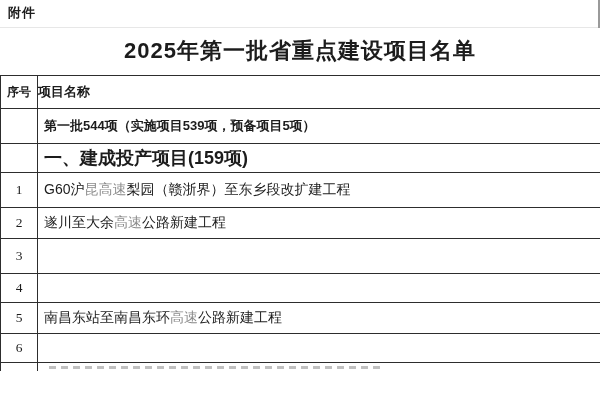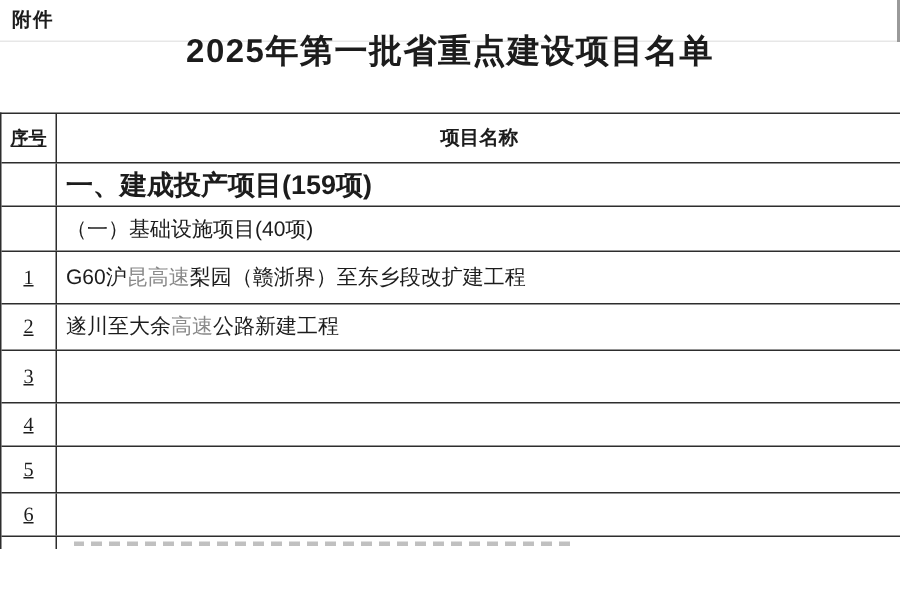--- a/index.html
+++ b/index.html
@@ -18,52 +18,51 @@
   }
   .top-divider {
     position: absolute; left: 0; top: 27px; width: 600px; height: 1px;
     background: #e7e7e7;
   }
   .right-edge-line {
     position: absolute; right: 0px; top: 0; width: 2px; height: 28px;
     background: #9a9a9a;
   }
   .doc-title {
-    position: absolute; left: 0; top: 19px; width: 600px;
+    position: absolute; left: 0; top: 36px; width: 600px;
     text-align: center;
     font-size: 22px; font-weight: bold; letter-spacing: 1px;
   }
 
   .project-table {
     position: absolute; left: 0; top: 75px; width: 600px;
     border-top: 1.5px solid #2d2d2d;
     border-left: 1px solid #2d2d2d;
   }
   .trow {
     display: flex; align-items: center;
     border-bottom: 1.5px solid #2d2d2d;
     width: 600px;
   }
   .cell-seq {
     width: 37px; flex: 0 0 37px; align-self: stretch;
     border-right: 1px solid #2d2d2d;
     display: flex; align-items: center; justify-content: center;
     font-family: "Liberation Serif", serif;
     font-size: 13.5px;
-    text-decoration: underline;
   }
   .cell-name {
     flex: 1; padding-left: 6px;
     font-size: 14px;
     white-space: nowrap; overflow: hidden;
   }
 
   .header-row { height: 33px; }
   .header-row .cell-seq { font-family: "Liberation Sans", sans-serif; font-size: 12px; font-weight: bold; }
-  .header-row .cell-name { text-align: center; font-size: 13px; font-weight: bold; padding-left: 0; }
+  .header-row .cell-name { font-size: 13px; font-weight: bold; padding-left: 0; }
 
   .trow.summary   { height: 35px; }
   .trow.summary .cell-name { font-weight: bold; font-size: 13px; }
   .trow.section   { height: 29px; }
   .trow.section .cell-name { font-weight: bold; font-size: 18px; }
   .trow.subsection{ height: 30px; }
   .trow.subsection .cell-name { font-size: 14px; }
   .trow.item-1 { height: 35px; }
   .trow.item-2 { height: 31px; }
   .trow.item-3 { height: 35px; }
@@ -95,44 +94,45 @@
   <div class="right-edge-line"></div>
 
   <div class="doc-title">2025年第一批省重点建设项目名单</div>
 
   <div class="project-table">
     <div class="trow header-row">
       <div class="cell-seq">序号</div>
       <div class="cell-name">项目名称</div>
     </div>
     <div id="table-body">
+        <div class="trow summary">
+          <div class="cell-seq"></div>
+          <div class="cell-name">第一批544项（实施项目539项，预备项目5项）</div>
+        </div>
         <div class="trow section">
           <div class="cell-seq"></div>
           <div class="cell-name">一、建成投产项目(159项)</div>
-        </div>
-        <div class="trow subsection">
-          <div class="cell-seq"></div>
-          <div class="cell-name">（一）基础设施项目(40项)</div>
         </div>
         <div class="trow item item-1">
           <div class="cell-seq">1</div>
           <div class="cell-name">G60沪<span class="kw">昆</span><span class="kw">高速</span>梨园（赣浙界）至东乡段改扩建工程</div>
         </div>
         <div class="trow item item-2">
           <div class="cell-seq">2</div>
           <div class="cell-name">遂川至大余<span class="kw">高速</span>公路新建工程</div>
         </div>
         <div class="trow item item-3">
           <div class="cell-seq">3</div>
         </div>
         <div class="trow item item-4">
           <div class="cell-seq">4</div>
         </div>
         <div class="trow item item-5">
           <div class="cell-seq">5</div>
+          <div class="cell-name">南昌东站至南昌东环<span class="kw">高速</span>公路新建工程</div>
         </div>
         <div class="trow item item-6">
           <div class="cell-seq">6</div>
         </div>
         <div class="trow partial">
           <div class="cell-seq"></div>
           <div class="cell-name">
             <div class="clipped-text-tops"></div>
           </div>
         </div>

